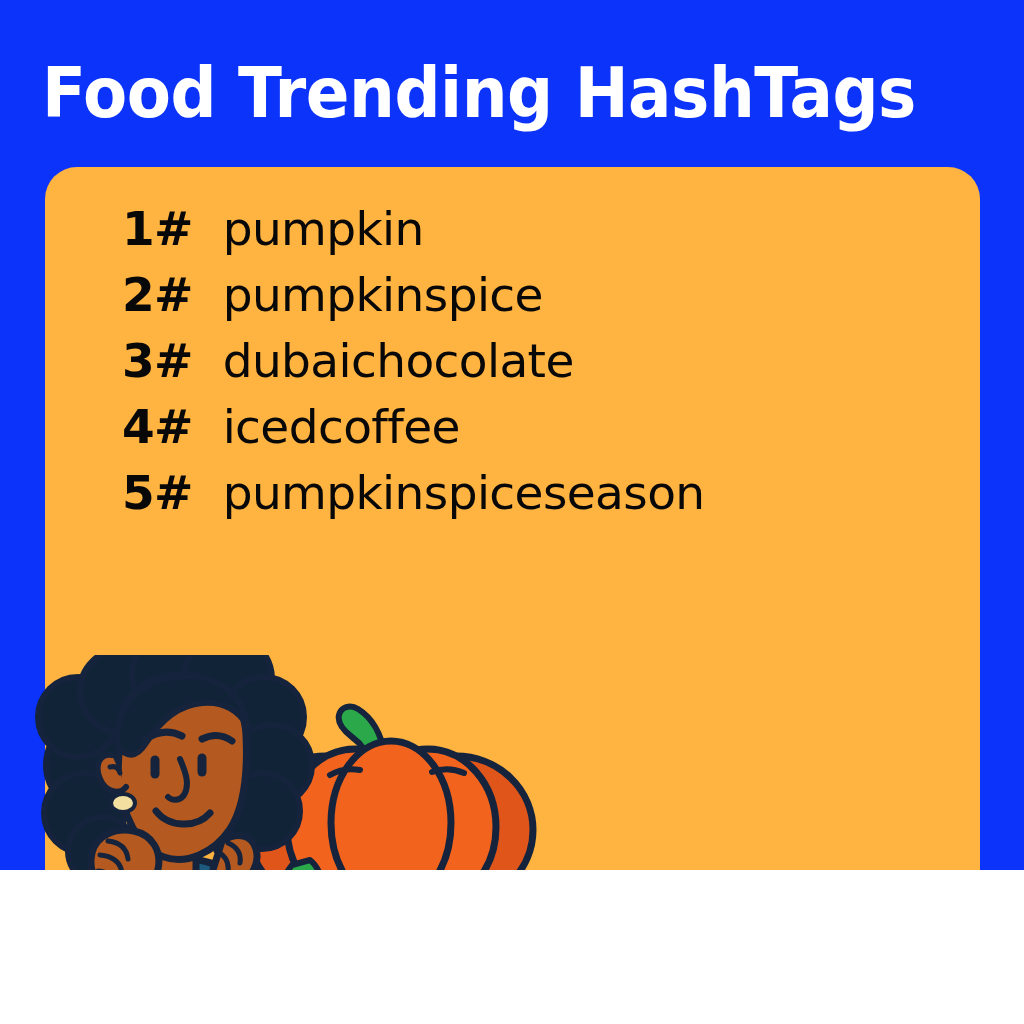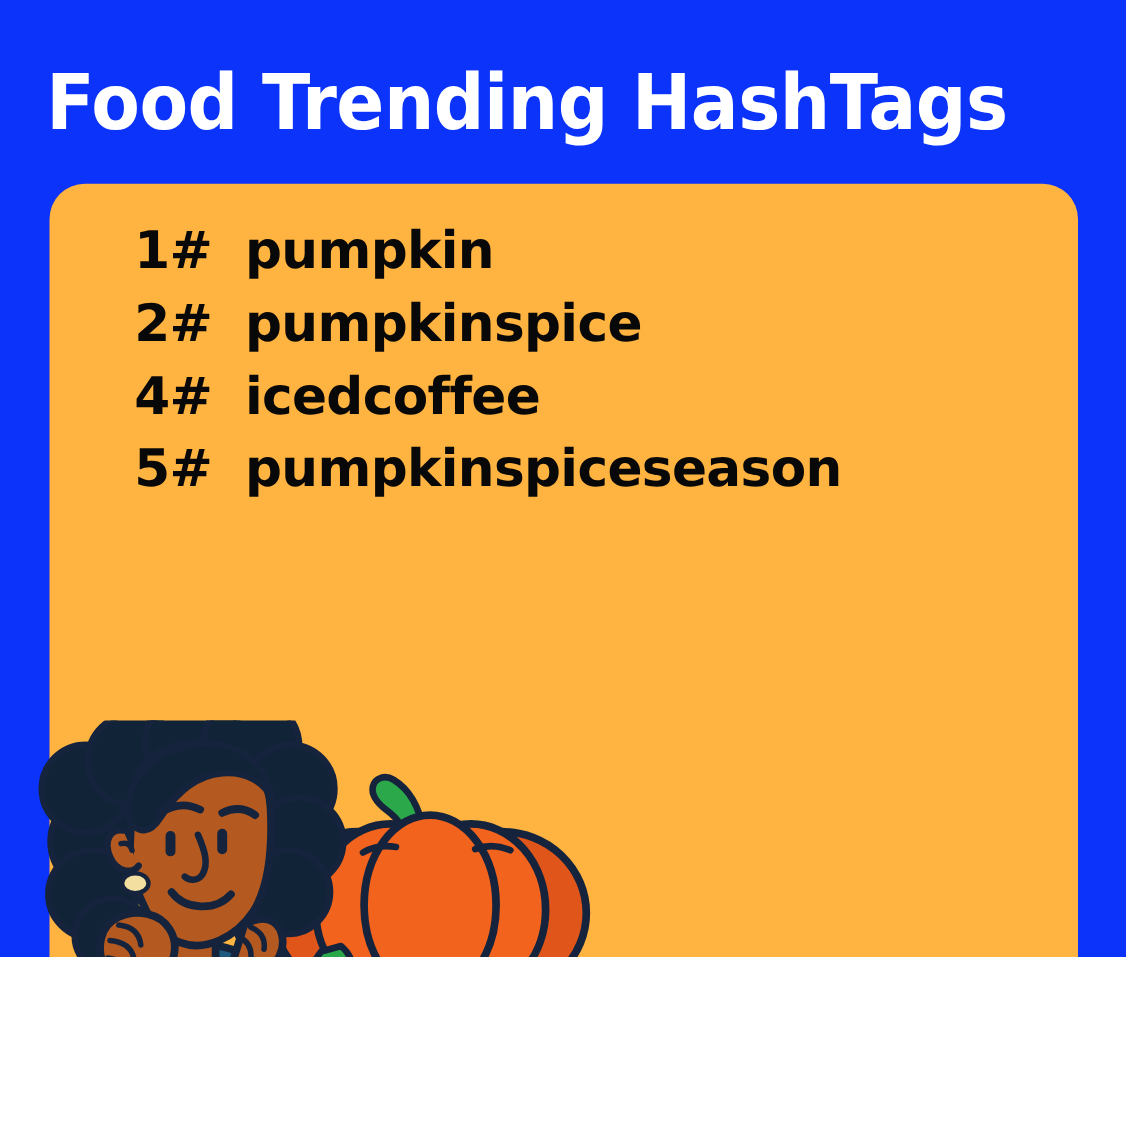--- a/index.html
+++ b/index.html
@@ -67,21 +67,21 @@
     line-height: 66px;
     white-space: nowrap;
     letter-spacing: -0.6px;
   }
   .tag-num {
     display: inline-block;
     font-weight: 700;
   }
   .tag-word {
     display: inline-block;
-    font-weight: 700;
+    font-weight: 400;
   }
 
   
   #illustration {
     position: absolute;
     left: 0px;
     top: 655px;
     width: 560px;
     height: 369px;
   }
@@ -104,20 +104,24 @@
   <div id="card"></div>
 
   <div id="list-left">
     <div class="tag-row">
       <span class="tag-num" style="margin-right: 14px;">1#</span>
       <span class="tag-word">pumpkin</span>
     </div>
     <div class="tag-row">
       <span class="tag-num" style="margin-right: 14px;">2#</span>
       <span class="tag-word">pumpkinspice</span>
+    </div>
+    <div class="tag-row">
+      <span class="tag-num" style="margin-right: 14px;">3#</span>
+      <span class="tag-word">dubaichocolate</span>
     </div>
     <div class="tag-row">
       <span class="tag-num" style="margin-right: 14px;">4#</span>
       <span class="tag-word">icedcoffee</span>
     </div>
     <div class="tag-row">
       <span class="tag-num" style="margin-right: 14px;">5#</span>
       <span class="tag-word">pumpkinspiceseason</span>
     </div>
   </div>

